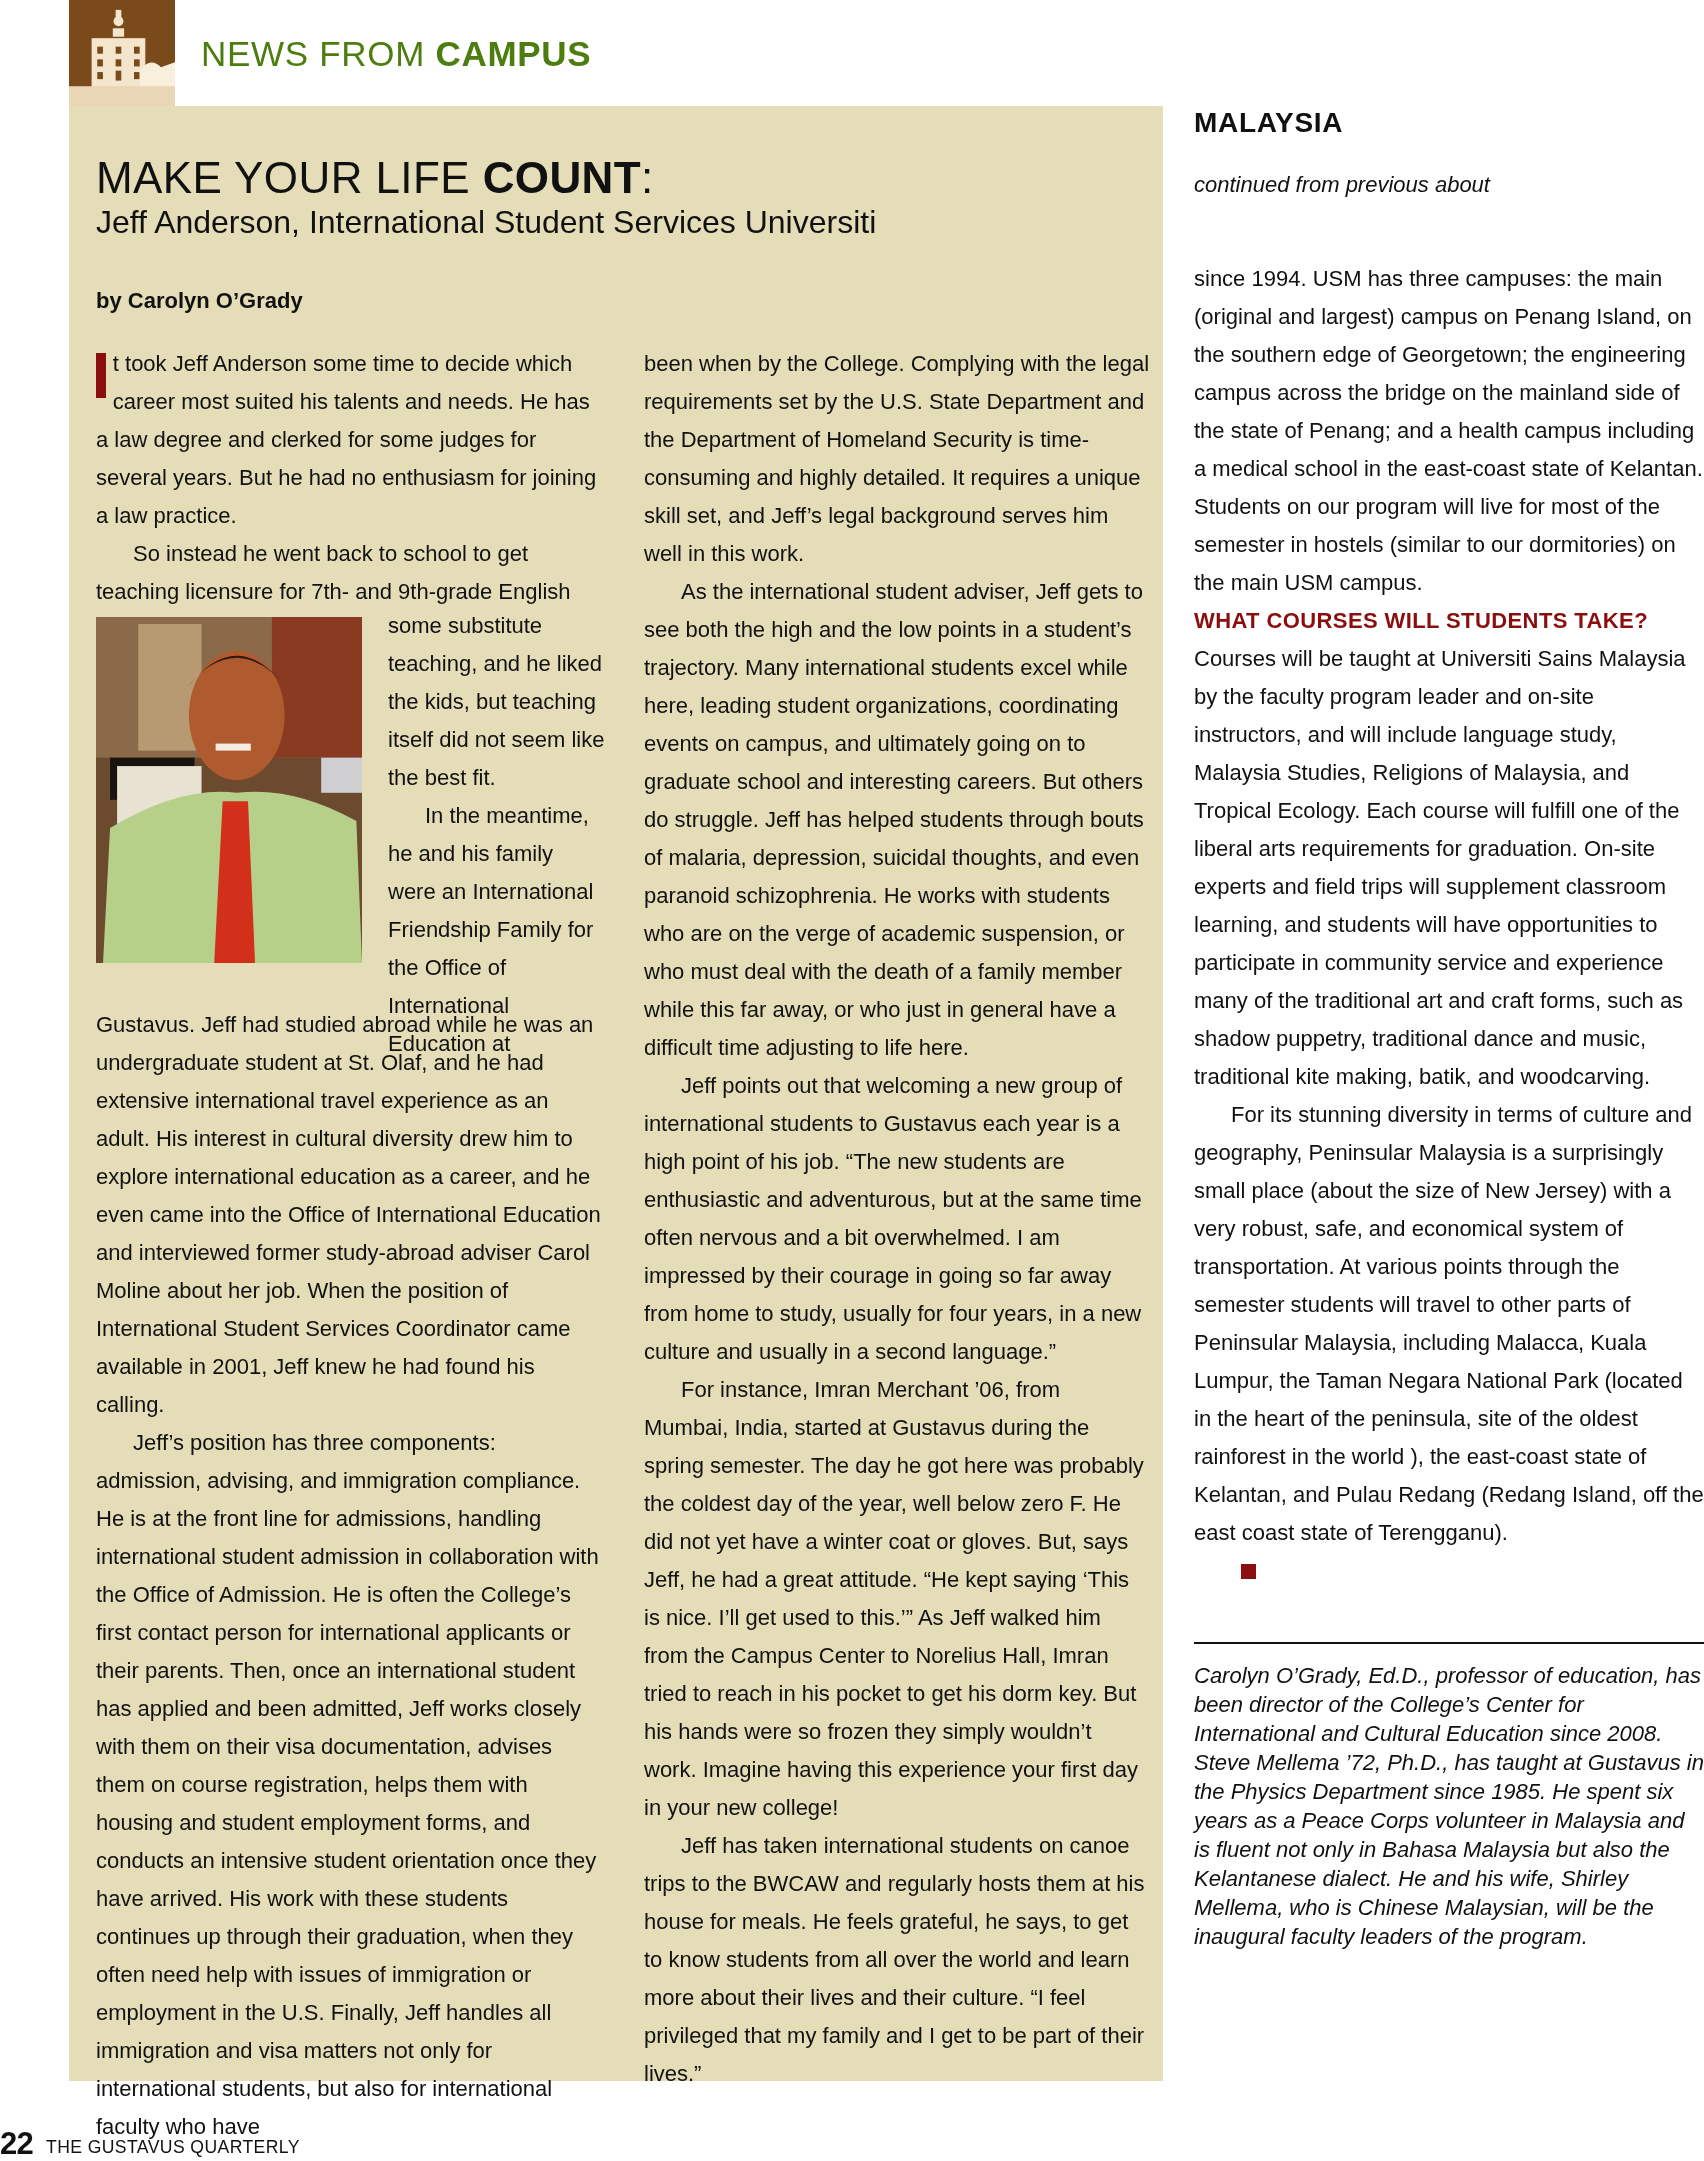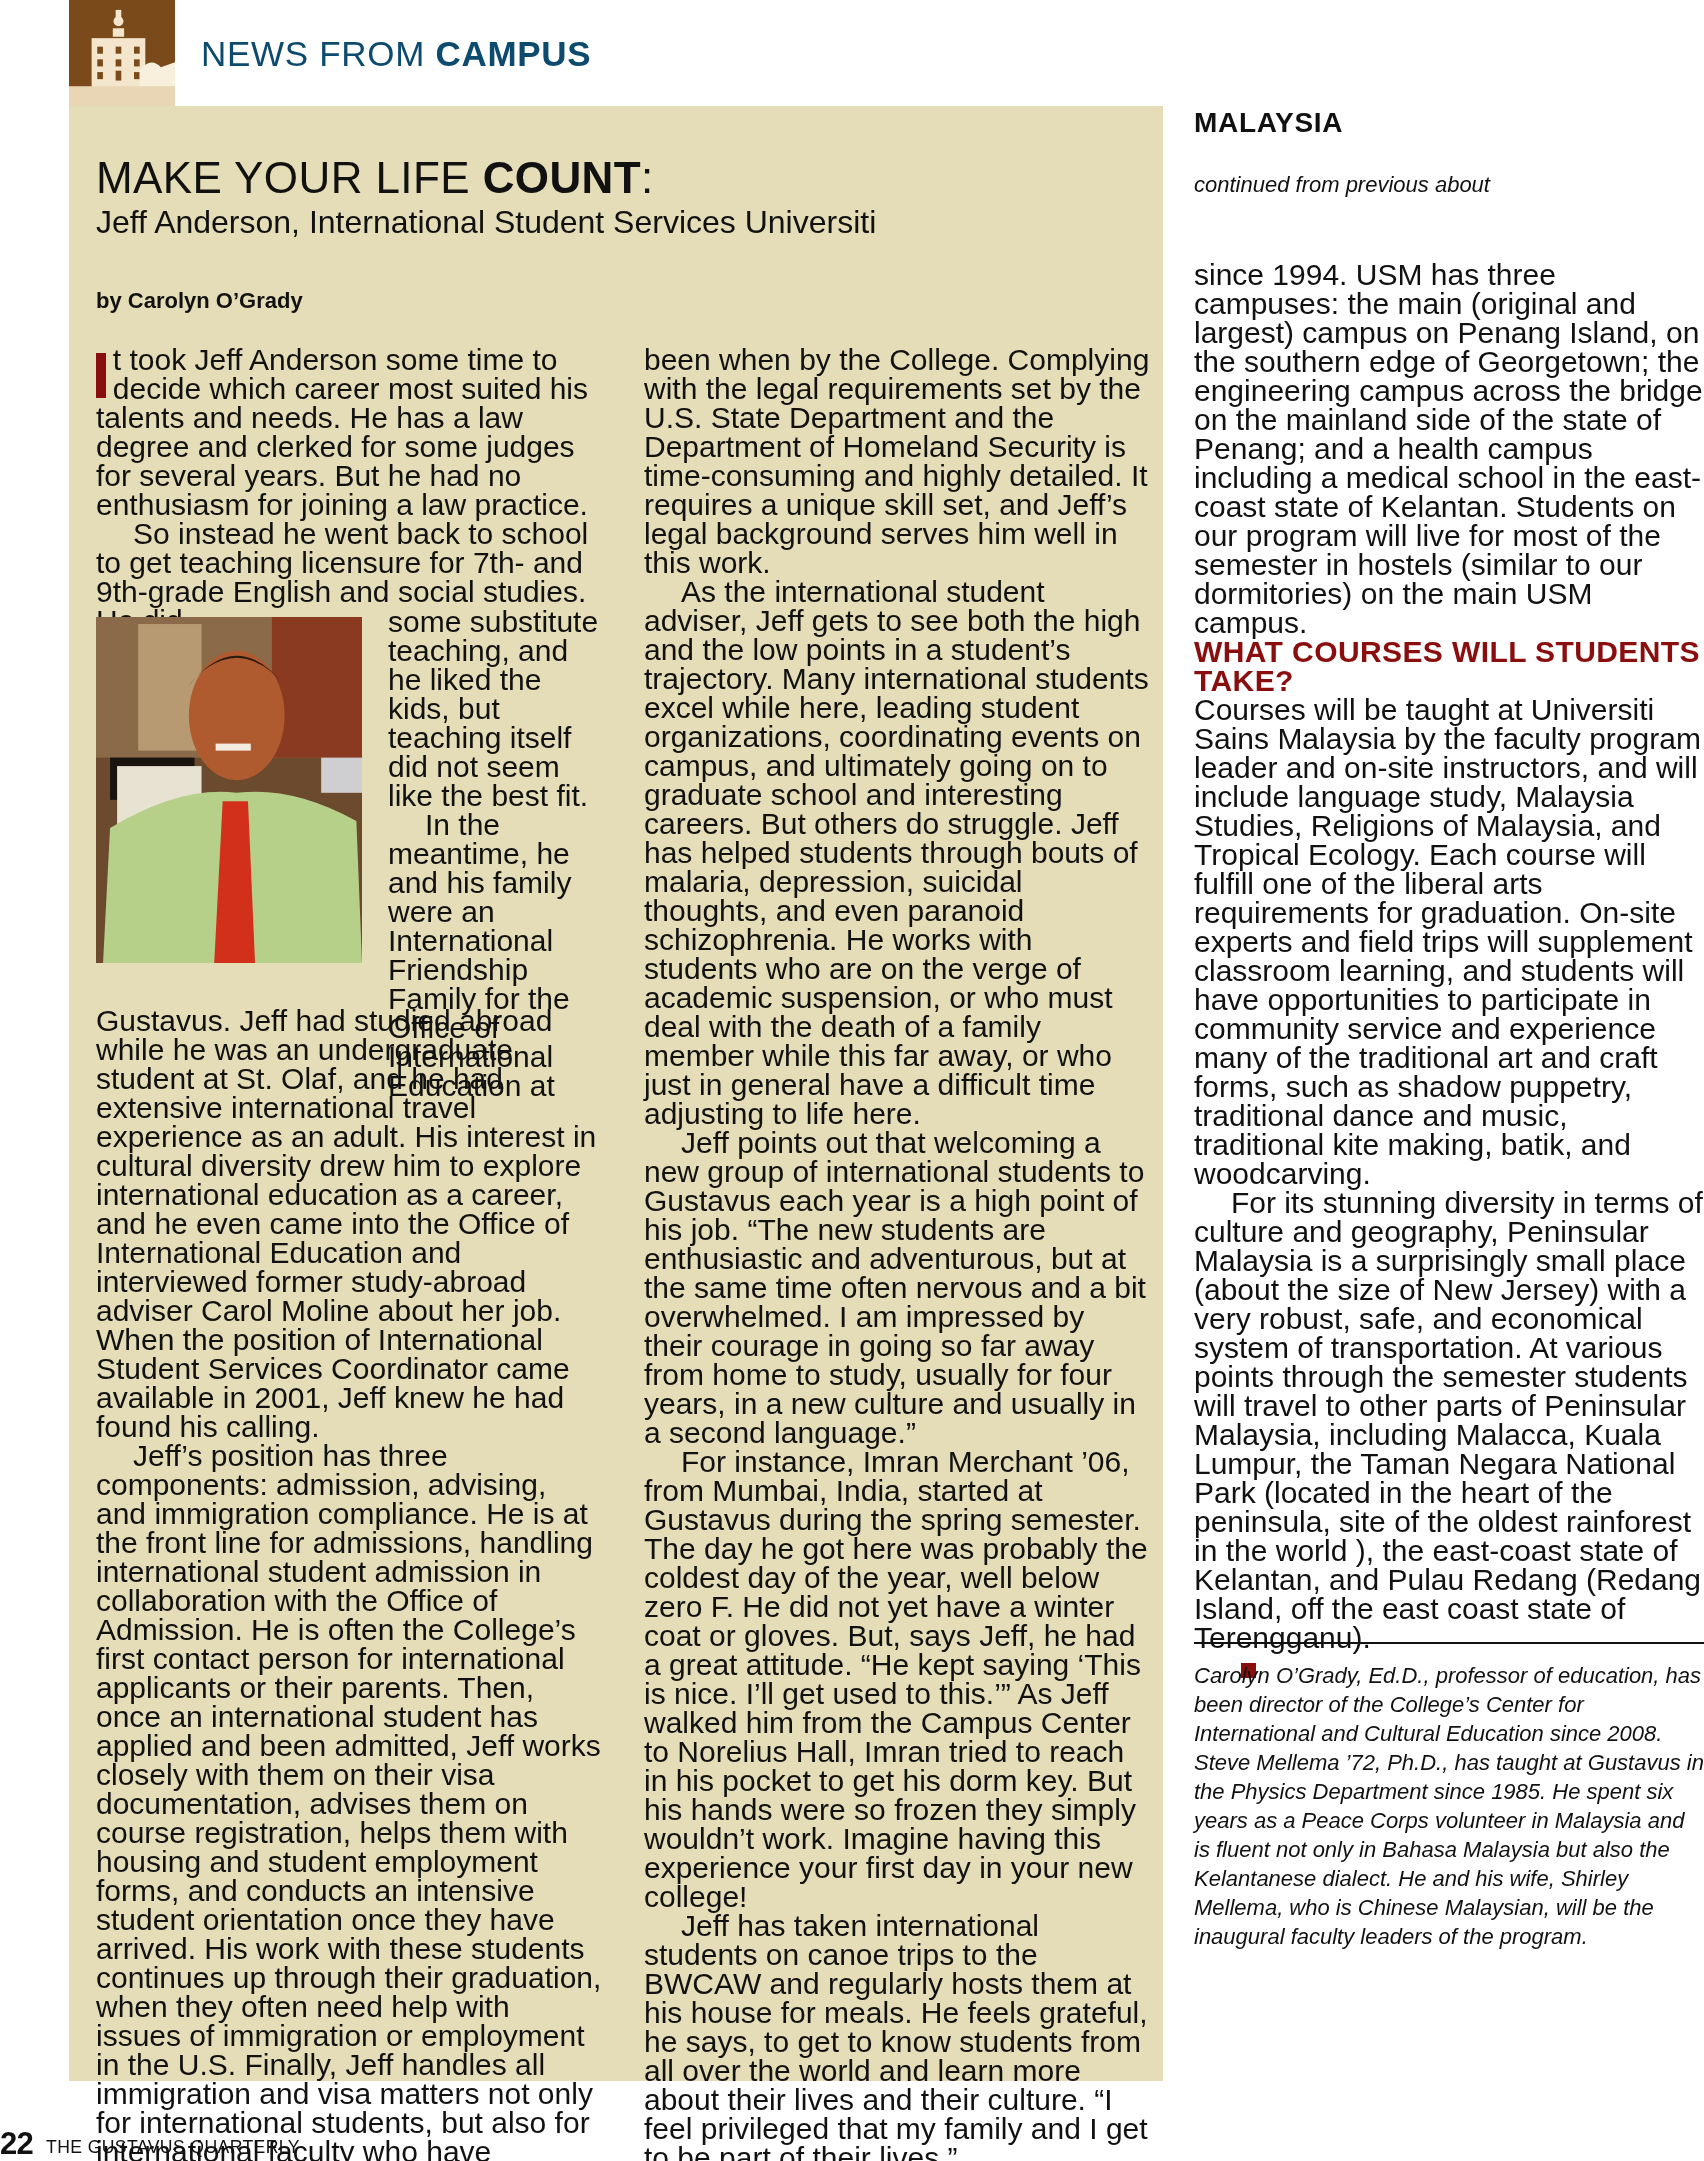--- a/index.html
+++ b/index.html
@@ -2,32 +2,32 @@
 <html style="font-size:11.3px"><head>
 <meta charset="utf-8">
 <style>
   * { box-sizing: border-box; margin: 0; padding: 0; }
   html, body { width: 1705px; height: 2161px; background: #ffffff; overflow: hidden; }
   body { position: relative; font-family: "Liberation Sans", "DejaVu Sans", sans-serif; color: #111; }
 
   
   .masthead-logo { position: absolute; left: 69px; top: 0; width: 106px; height: 106px; background: #7a4a1a; overflow: hidden; }
   .masthead-logo svg { width: 100%; height: 100%; display: block; }
-  .section-label { position: absolute; left: 201px; top: 34px; font-size: 35px; letter-spacing: 0.7px; color: #0c4a6e; font-weight: 400; }
+  .section-label { position: absolute; left: 201px; top: 34px; font-size: 35px; letter-spacing: 0.7px; color: #4d7c0f; font-weight: 400; }
   .section-label b { font-weight: 700; }
 
   
   .panel { position: absolute; left: 69px; top: 106px; width: 1094px; height: 1975px; background: #e5ddb7; }
 
   .title { position: absolute; left: 96px; top: 153px; font-size: 44px; font-weight: 400; letter-spacing: 0.4px; white-space: nowrap; }
   .title b { font-weight: 700; }
   .subtitle { position: absolute; left: 96px; top: 204px; font-size: 32px; font-weight: 400; white-space: nowrap; }
   .byline { position: absolute; left: 96px; top: 288px; font-size: 22px; font-weight: 700; }
 
-  .col { position: absolute; font-size: 30px; line-height: 29px; color: #111; }
+  .col { position: absolute; font-size: 22px; line-height: 38px; color: #111; }
   .col p { margin: 0; }
   .col p.indent { text-indent: 37px; }
   .col-1 { left: 96px; top: 345px; width: 506px; }
   .col-2 { left: 644px; top: 345px; width: 506px; }
   .col-3 { left: 1194px; top: 260px; width: 511px; }
 
   .dropcap { float: left; width: 9.8px; height: 45px; background: #8a0e0e; margin: 8.4px 7px 0 0; }
 
   .photo { float: left; width: 266px; height: 346px; margin: 9.8px 25px 5.6px 0; background: #5a3a22; overflow: hidden; }
   .photo svg { width: 100%; height: 100%; display: block; }

